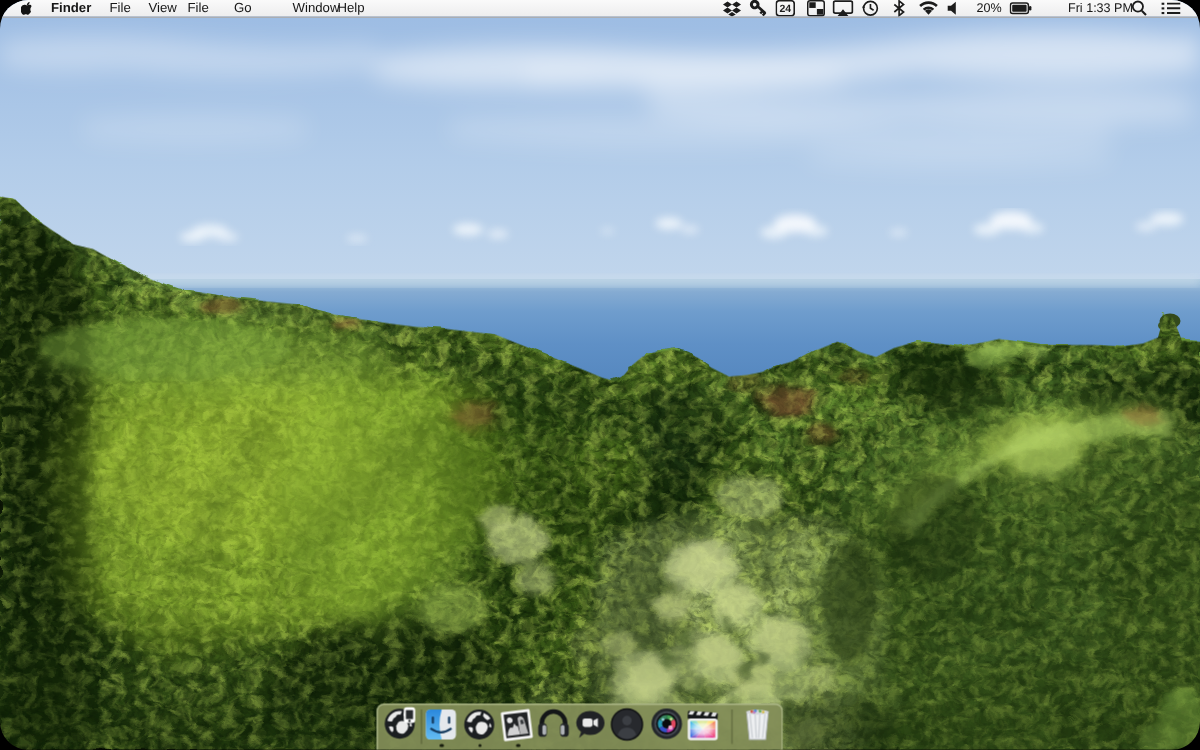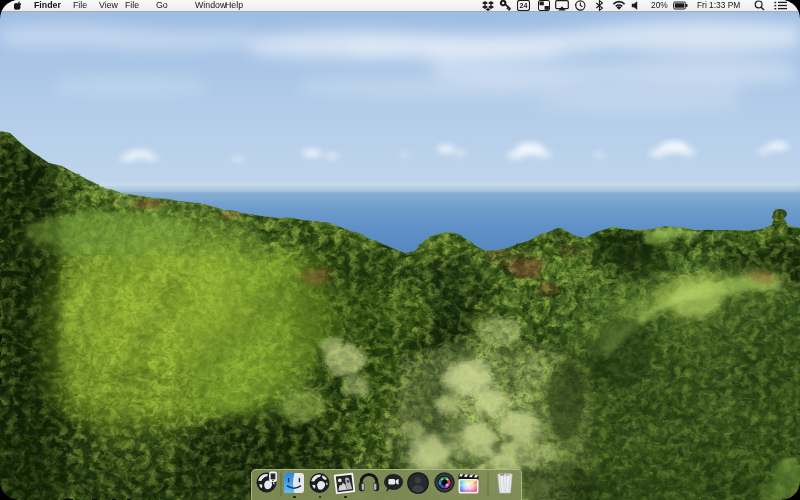--- a/index.html
+++ b/index.html
@@ -469,21 +469,21 @@
       <path d="M0.8,3.8 L3,3.8 L6.2,1.2 L6.2,9.8 L3,7.2 L0.8,7.2 Z" fill="#1c1c1c"></path>
 
     </svg>
     <span class="mtxt" style="left:651px;font-size:8.4px">20%</span>
 
     <svg style="left:673px" width="15" height="11" viewBox="0 0 15 11">
       <rect x="0.6" y="2" width="12" height="7" rx="1.5" fill="none" stroke="#1c1c1c" stroke-width="1"></rect>
       <rect x="1.8" y="3.2" width="9.6" height="4.6" rx="0.6" fill="#1c1c1c"></rect>
       <rect x="13" y="4" width="1.6" height="3" rx="0.8" fill="#1c1c1c"></rect>
     </svg>
-    <span class="mtxt" style="left:697px;font-size:8.4px">Fri 1:33 PM</span>
+    <span class="mtxt" style="left:712px;font-size:8.4px">Fri 1:33 PM</span>
 
     <svg style="left:754px" width="11" height="11" viewBox="0 0 11 11">
       <circle cx="4.6" cy="4.4" r="3.4" fill="none" stroke="#1c1c1c" stroke-width="1.2"></circle>
       <line x1="7.2" y1="7.2" x2="10" y2="10" stroke="#1c1c1c" stroke-width="1.4"></line>
     </svg>
 
     <svg style="left:774px" width="13" height="11" viewBox="0 0 13 11">
       <g stroke="#1c1c1c" stroke-width="1.3">
             <line x1="4" y1="2.4" x2="13" y2="2.4"></line>
             <line x1="4" y1="5.5" x2="13" y2="5.5"></line>

